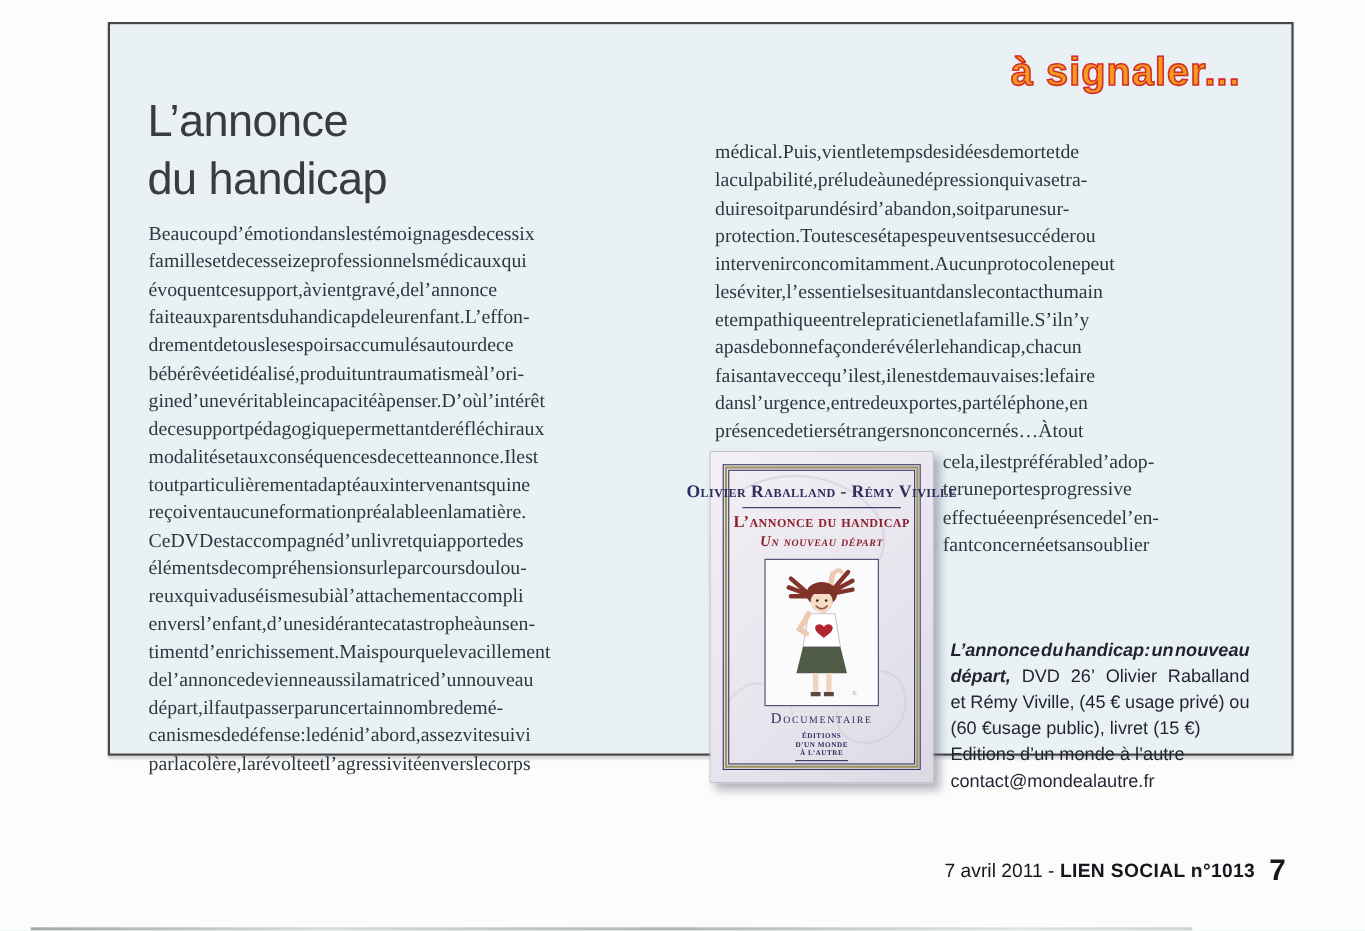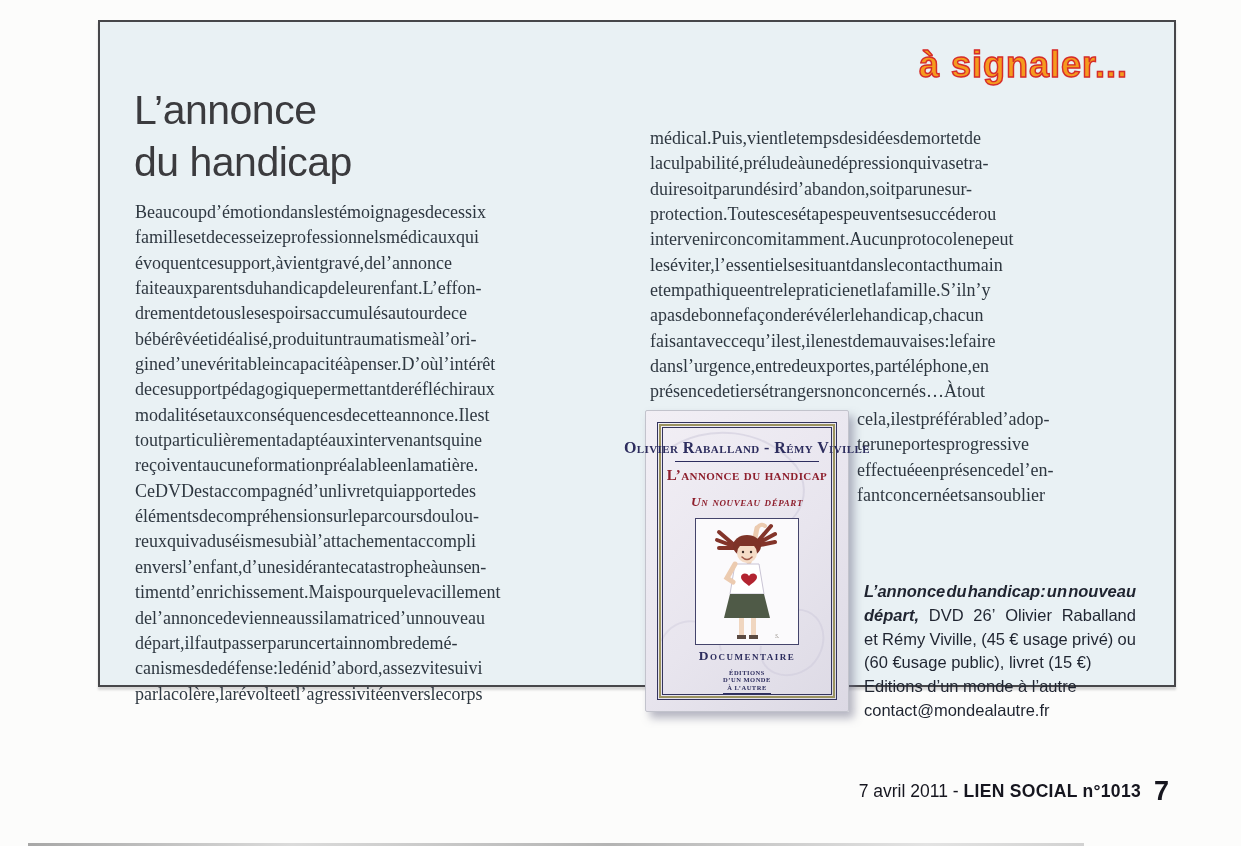--- a/index.html
+++ b/index.html
@@ -51,28 +51,28 @@
     margin-top:11px;font-family:"Liberation Serif",serif;font-variant:small-caps;
     font-weight:bold;font-size:16px;color:#2d2d5e;letter-spacing:.4px;white-space:nowrap;
   }
   .cov-rule{width:86%;border-top:1px solid #2d2d5e;margin:4px 0 5px 0;}
   .cov-title{
     font-family:"Liberation Serif",serif;font-variant:small-caps;font-weight:bold;
     font-size:15px;color:#8e1f2d;letter-spacing:.4px;white-space:nowrap;
   }
   .cov-subtitle{
     font-family:"Liberation Serif",serif;font-variant:small-caps;font-weight:bold;font-style:italic;
-    font-size:13.5px;color:#8e1f2d;letter-spacing:.6px;margin-top:10px;white-space:nowrap;
+    font-size:13.5px;color:#8e1f2d;letter-spacing:.6px;margin-top:0;white-space:nowrap;
   }
   .cov-art{
     margin-top:8px;width:102px;height:132px;border:1px solid #44446b;background:#fbfafc;
     display:flex;align-items:center;justify-content:center;overflow:hidden;
   }
   .cov-genre{
-    margin-top:3px;font-family:"Liberation Serif",serif;font-variant:small-caps;font-weight:bold;
+    margin-top:3px;font-family:"Liberation Serif",serif;font-variant:small-caps;font-weight:normal;
     font-size:13.5px;color:#2d2d5e;letter-spacing:1.5px;
   }
   .cov-publisher{
     margin-top:5px;text-align:center;color:#2d2d5e;
     font-family:"Liberation Serif",serif;font-weight:bold;
     font-size:6.5px;line-height:7.5px;text-transform:uppercase;letter-spacing:.5px;
     border-bottom:1px solid #2d2d5e;padding-bottom:2px;
   }
 
   

